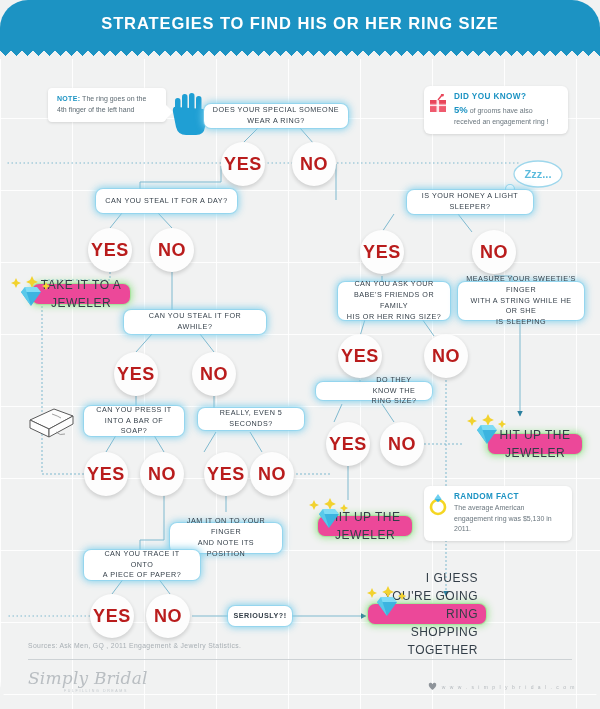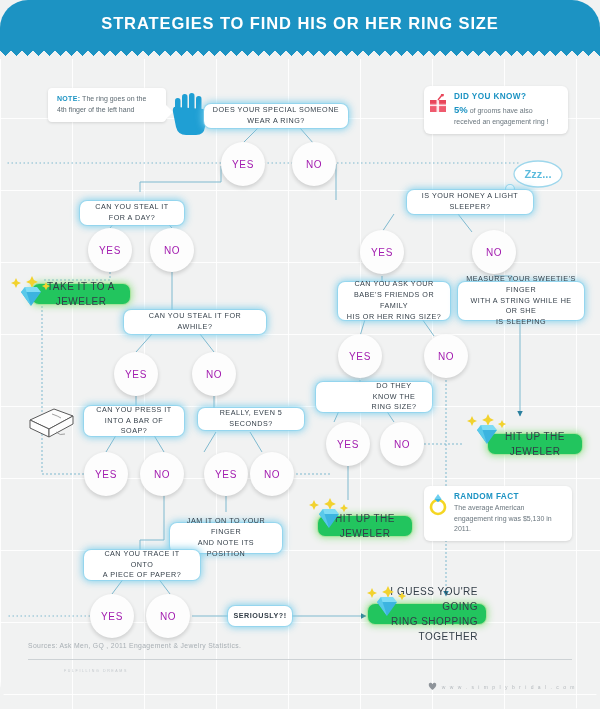--- a/index.html
+++ b/index.html
@@ -42,26 +42,26 @@
     box-shadow:0 0 7px 2px rgba(120,205,235,.85), 0 0 0 1px rgba(150,215,240,.6);
     color:#333e48;font-size:7.2px;letter-spacing:.5px;
     display:flex;align-items:center;justify-content:center;
     text-align:center;line-height:1.5;padding:4px 8px;box-sizing:border-box;
     white-space:pre-line;
   }
   .circle{
     position:absolute;width:44px;height:44px;border-radius:50%;
     background:#fdfdfd;box-shadow:0 2px 4px rgba(0,0,0,.16);
     display:flex;align-items:center;justify-content:center;
-    font-size:10px;color:#a21caf;letter-spacing:.6px;
+    font-size:18px;color:#b91c1c;letter-spacing:.6px;font-weight:bold;
   }
   .endbox{
-    position:absolute;background:#22c55e;border-radius:7px;
+    position:absolute;background:#ec4899;border-radius:7px;
     box-shadow:0 0 7px 2px rgba(150,225,140,.9), 0 0 0 1px rgba(170,225,160,.7);
-    color:#333e48;font-size:10px;letter-spacing:.5px;
+    color:#333e48;font-size:12px;letter-spacing:.5px;
     display:flex;align-items:center;justify-content:center;
     text-align:center;line-height:1.5;padding:4px 8px;box-sizing:border-box;
     white-space:pre-line;
   }
 
   
   .note{
     position:absolute;background:#fff;border-radius:4px;
     box-shadow:0 1px 3px rgba(0,0,0,.13);
     padding:6px 9px;box-sizing:border-box;font-size:7px;line-height:1.55;
@@ -249,40 +249,40 @@
         <path d="M6,16 L6,24 L25,33 L25,25 z"></path>
         <path d="M25,25 L25,33 L49,20 L49,12 z"></path>
       </g>
       <path d="M28,10 q6,2 9,4" stroke="#888" stroke-width=".8" fill="none"></path>
       <path d="M32,28 q4,4 9,2" stroke="#888" stroke-width=".8" fill="none"></path>
     </svg>
   </div>
 
   <div class="qbox" style="left:204px;top:104px;width:144px;height:24px;">DOES YOUR SPECIAL SOMEONE WEAR A RING?</div>
 
-  <div class="qbox" style="left:80px;top:189px;width:104px;height:24px;margin-top:12px;">CAN YOU STEAL IT FOR A DAY?</div>
+  <div class="qbox" style="left:96px;top:189px;width:141px;height:24px;">CAN YOU STEAL IT FOR A DAY?</div>
 
   <div class="qbox" style="left:368px;top:190px;width:126px;height:24px;margin-left:39px;">IS YOUR HONEY A LIGHT SLEEPER?</div>
 
   <div class="qbox" style="left:124px;top:310px;width:142px;height:24px;">CAN YOU STEAL IT FOR AWHILE?</div>
 
   <div class="qbox" style="left:338px;top:282px;width:112px;height:38px;">CAN YOU ASK YOUR
 BABE'S FRIENDS OR FAMILY
 HIS OR HER RING SIZE?</div>
 
   <div class="qbox" style="left:458px;top:282px;width:126px;height:38px;">MEASURE YOUR SWEETIE'S FINGER
 WITH A STRING WHILE HE OR SHE
 IS SLEEPING</div>
 
   <div class="qbox" style="left:84px;top:406px;width:100px;height:30px;">CAN YOU PRESS IT
 INTO A BAR OF SOAP?</div>
 
   <div class="qbox" style="left:198px;top:408px;width:106px;height:22px;">REALLY, EVEN 5 SECONDS?</div>
 
-  <div class="qbox" style="left:316px;top:382px;width:116px;height:30px;padding-left:48px;">DO THEY KNOW THE RING SIZE?</div>
+  <div class="qbox" style="left:316px;top:382px;width:116px;height:18px;padding-left:48px;">DO THEY KNOW THE RING SIZE?</div>
 
   <div class="qbox" style="left:170px;top:523px;width:112px;height:30px;">JAM IT ON TO YOUR FINGER
 AND NOTE ITS POSITION</div>
 
   <div class="qbox" style="left:84px;top:550px;width:116px;height:30px;">CAN YOU TRACE IT ONTO
 A PIECE OF PAPER?</div>
 
   <div class="qbox" style="left:228px;top:606px;width:64px;height:20px;font-weight:bold;">SERIOUSLY?!</div>
 
   <div class="circle" style="left:221px;top:142px;">YES</div>
@@ -365,20 +365,21 @@
       </g>
       <path d="M13,16 l20,0 -10,14 z" fill="#3cb4e0"></path>
       <path d="M13,16 l4,-5 12,0 4,5 z" fill="#7fdcf5"></path>
       <path d="M17,11 l-4,5 10,14 z" fill="#59c9ea"></path>
     </svg>
   </div>
 
   <div class="sources">Sources:  Ask Men, GQ ,  2011 Engagement &amp; Jewelry Statistics.</div>
   <div class="hrule"></div>
   <div class="logo">
+    <div class="script">Simply Bridal</div>
     <div class="tag">FULFILLING DREAMS</div>
   </div>
   <div class="siteline">
     <svg class="heart" viewBox="0 0 24 24" fill="#8e949a">
       <path d="M12,21 C12,21 2,14 2,8 A5,5 0 0,1 12,6 A5,5 0 0,1 22,8 C22,14 12,21 12,21 z"></path>
     </svg>
     <span class="url">w w w . s i m p l y b r i d a l . c o m</span>
   </div>
 
 </div>

